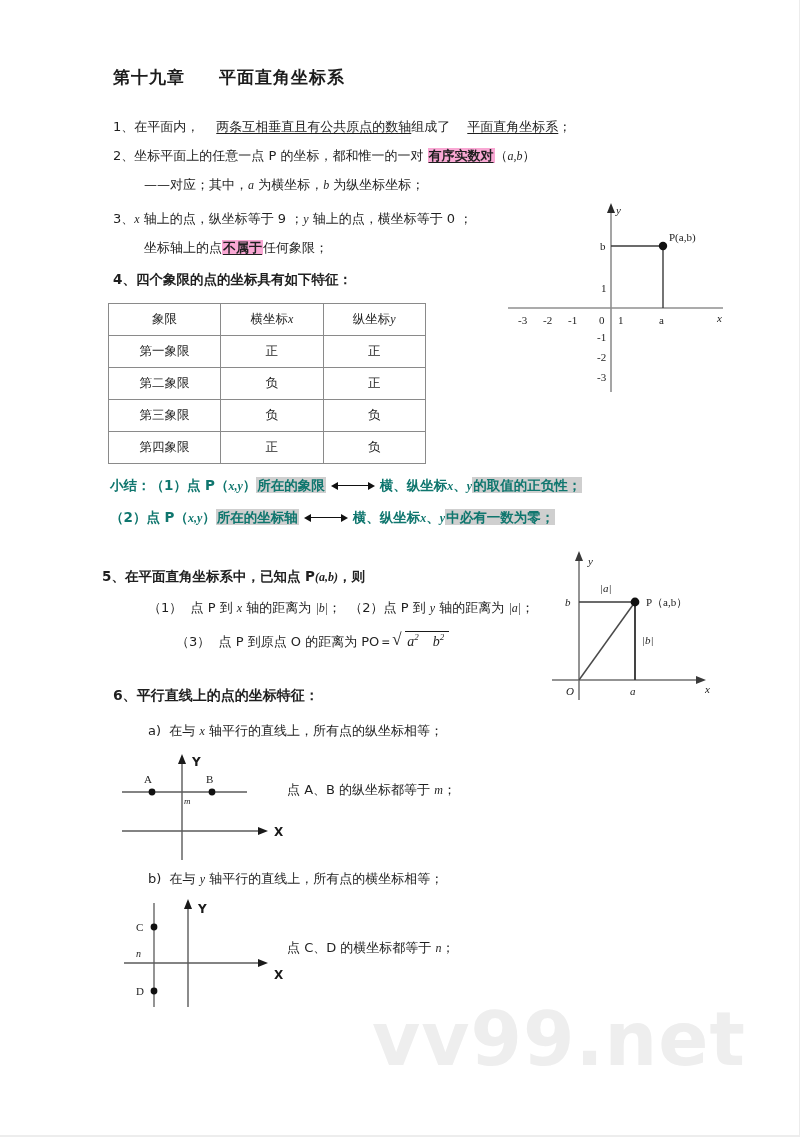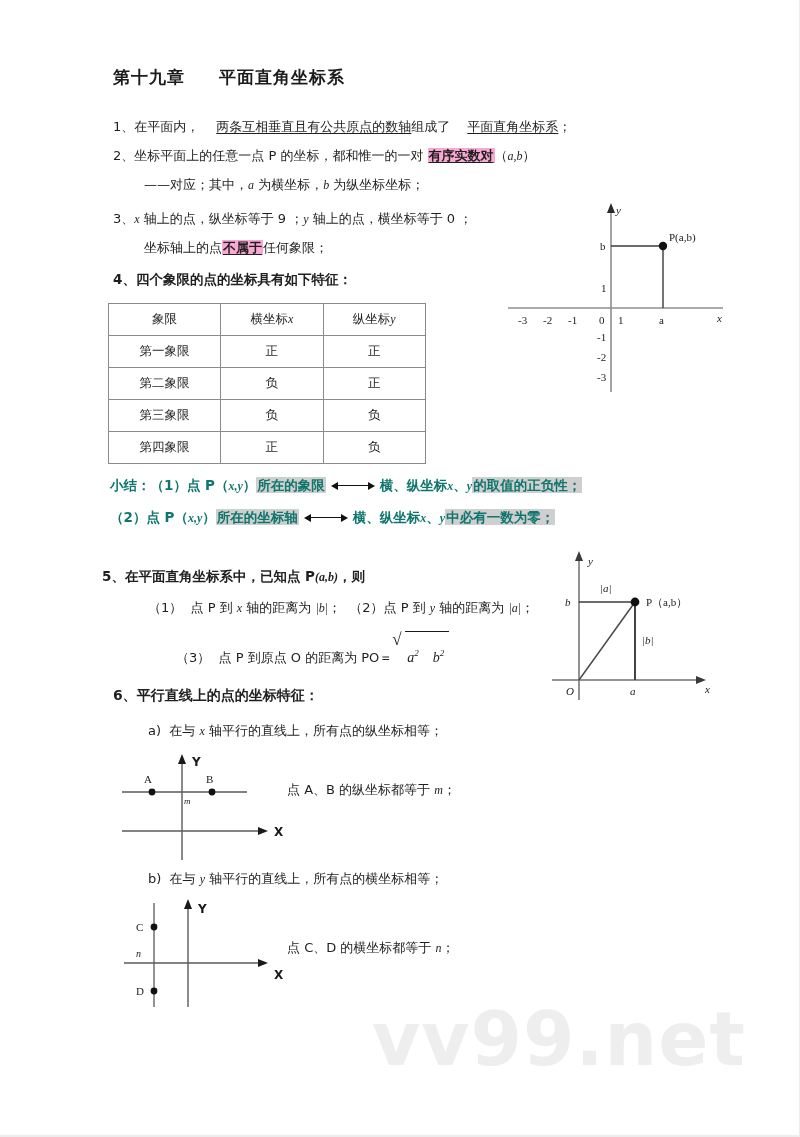--- a/index.html
+++ b/index.html
@@ -159,21 +159,21 @@
     padding-left: 13px;
   }
   .sqrt .radsign {
     position: absolute;
     left: 0; top: -1px;
     font-style: normal;
     font-size: 17px;
   }
   .sqrt .rad {
     border-top: 1.1px solid #1a1a1a;
-    padding: 16px 5px 0 2px;
+    padding: 0 5px 0 2px;
     display: inline-block;
   }
   .sqrt sup { font-size: 9px; }
   .gap { display: inline-block; width: 14px; }
 
   
   .fig { position: absolute; }
   .fig svg { display: block; }
   .figlabel {
     font-family: "Liberation Serif", serif;

